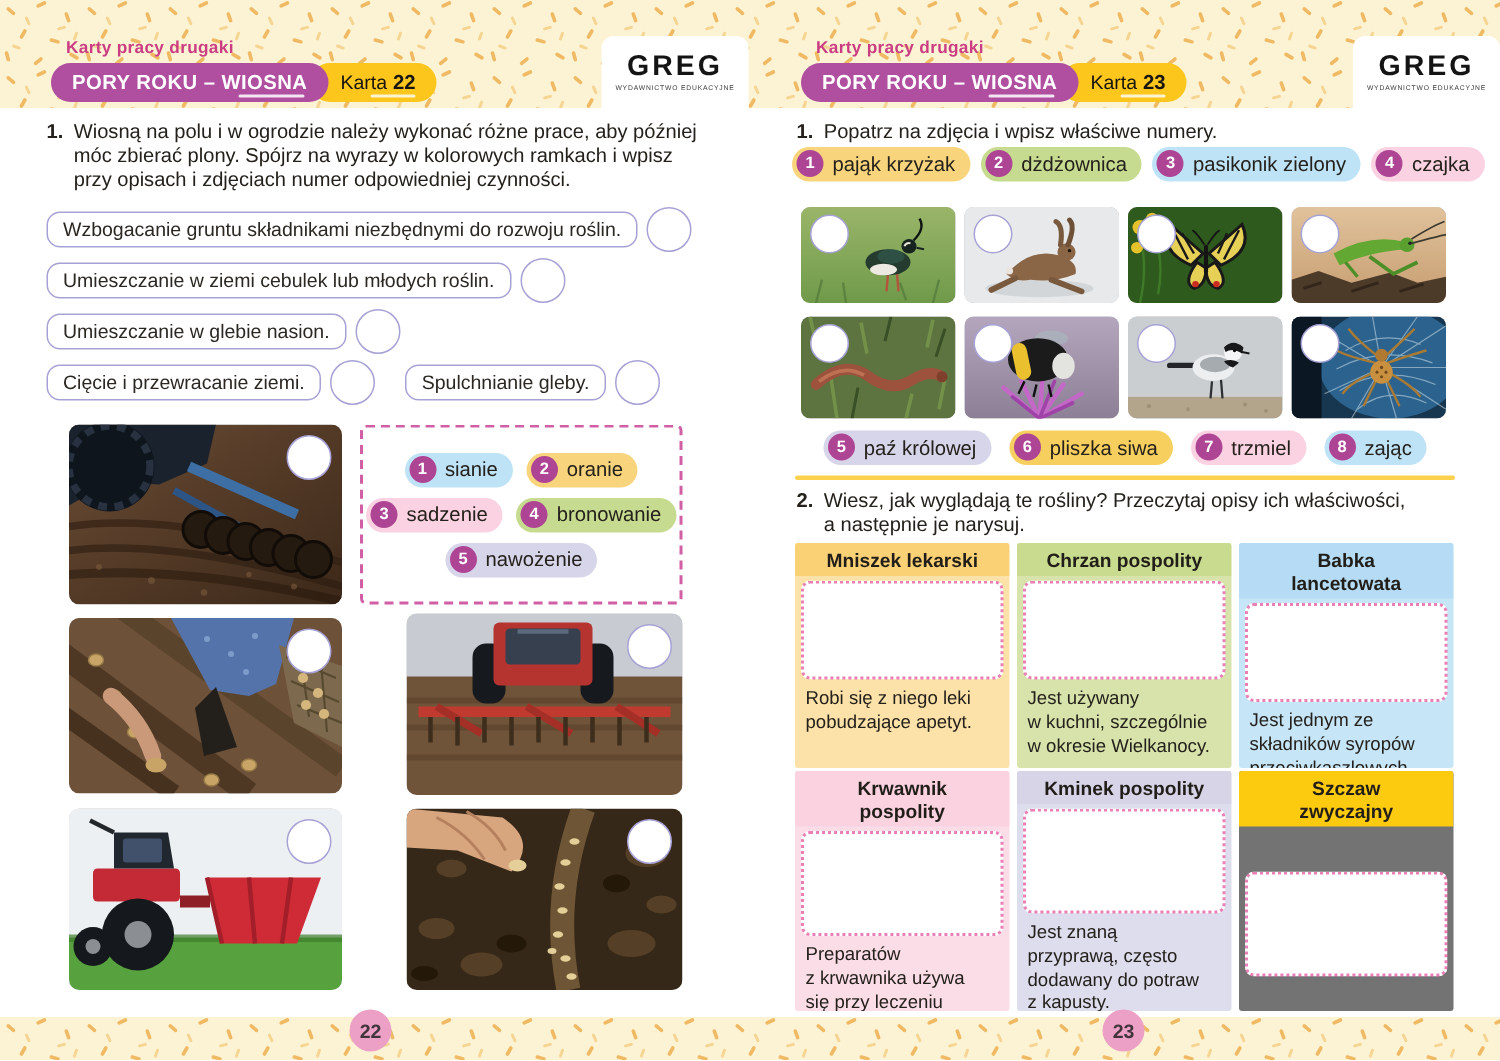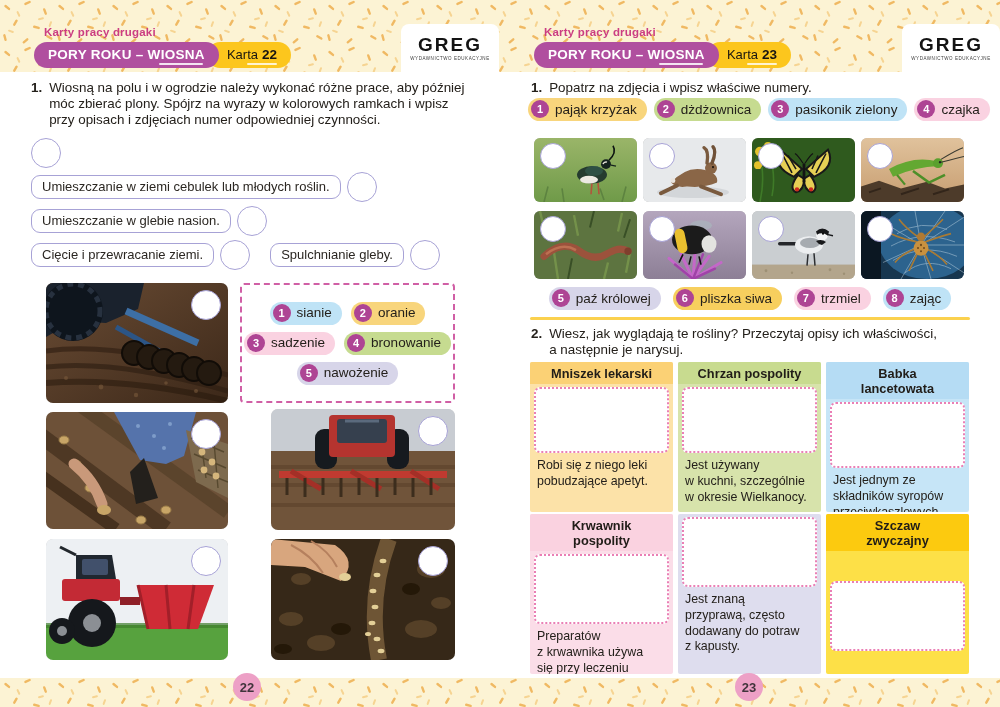--- a/index.html
+++ b/index.html
@@ -160,20 +160,21 @@
 
   <div class="task" id="task1L">
     <b>1.</b>
     <div class="t">Wiosną na polu i w ogrodzie należy wykonać różne prace, aby później
 móc zbierać plony. Spójrz na wyrazy w kolorowych ramkach i wpisz
 przy opisach i zdjęciach numer odpowiedniej czynności.</div>
   </div>
 
   <div id="stmts">
     <div class="srow">
+      <div class="sbox">Wzbogacanie gruntu składnikami niezbędnymi do rozwoju roślin.</div>
       <div class="slot"></div>
     </div>
     <div class="srow">
       <div class="sbox">Umieszczanie w ziemi cebulek lub młodych roślin.</div>
       <div class="slot"></div>
     </div>
     <div class="srow">
       <div class="sbox">Umieszczanie w glebie nasion.</div>
       <div class="slot"></div>
     </div>
@@ -620,29 +621,30 @@
       <div class="hd" style="background: rgb(250, 210, 224);">Krwawnik pospolity</div>
       <div class="bd">
         <div class="draw"></div>
         <div class="pdesc">Preparatów
 z krwawnika używa
 się przy leczeniu
 bólów brzucha.</div>
       </div>
     </div>
     <div class="pcell r2" style="background: rgb(222, 221, 238);">
+      <div class="hd" style="background: rgb(215, 212, 232);">Kminek pospolity</div>
       <div class="bd">
         <div class="draw"></div>
         <div class="pdesc">Jest znaną
 przyprawą, często
 dodawany do potraw
 z kapusty.</div>
       </div>
     </div>
-    <div class="pcell r2" style="background: #fde047; gap: 27px;">
+    <div class="pcell r2" style="background: #737373; gap: 27px;">
       <div class="hd" style="background: rgb(252, 202, 15);">Szczaw zwyczajny</div>
       <div class="bd">
         <div class="draw"></div>
       </div>
     </div>
   </div>
 
   <div class="pgnum" id="pg22">22</div>
   <div class="pgnum" id="pg23">23</div>
 

